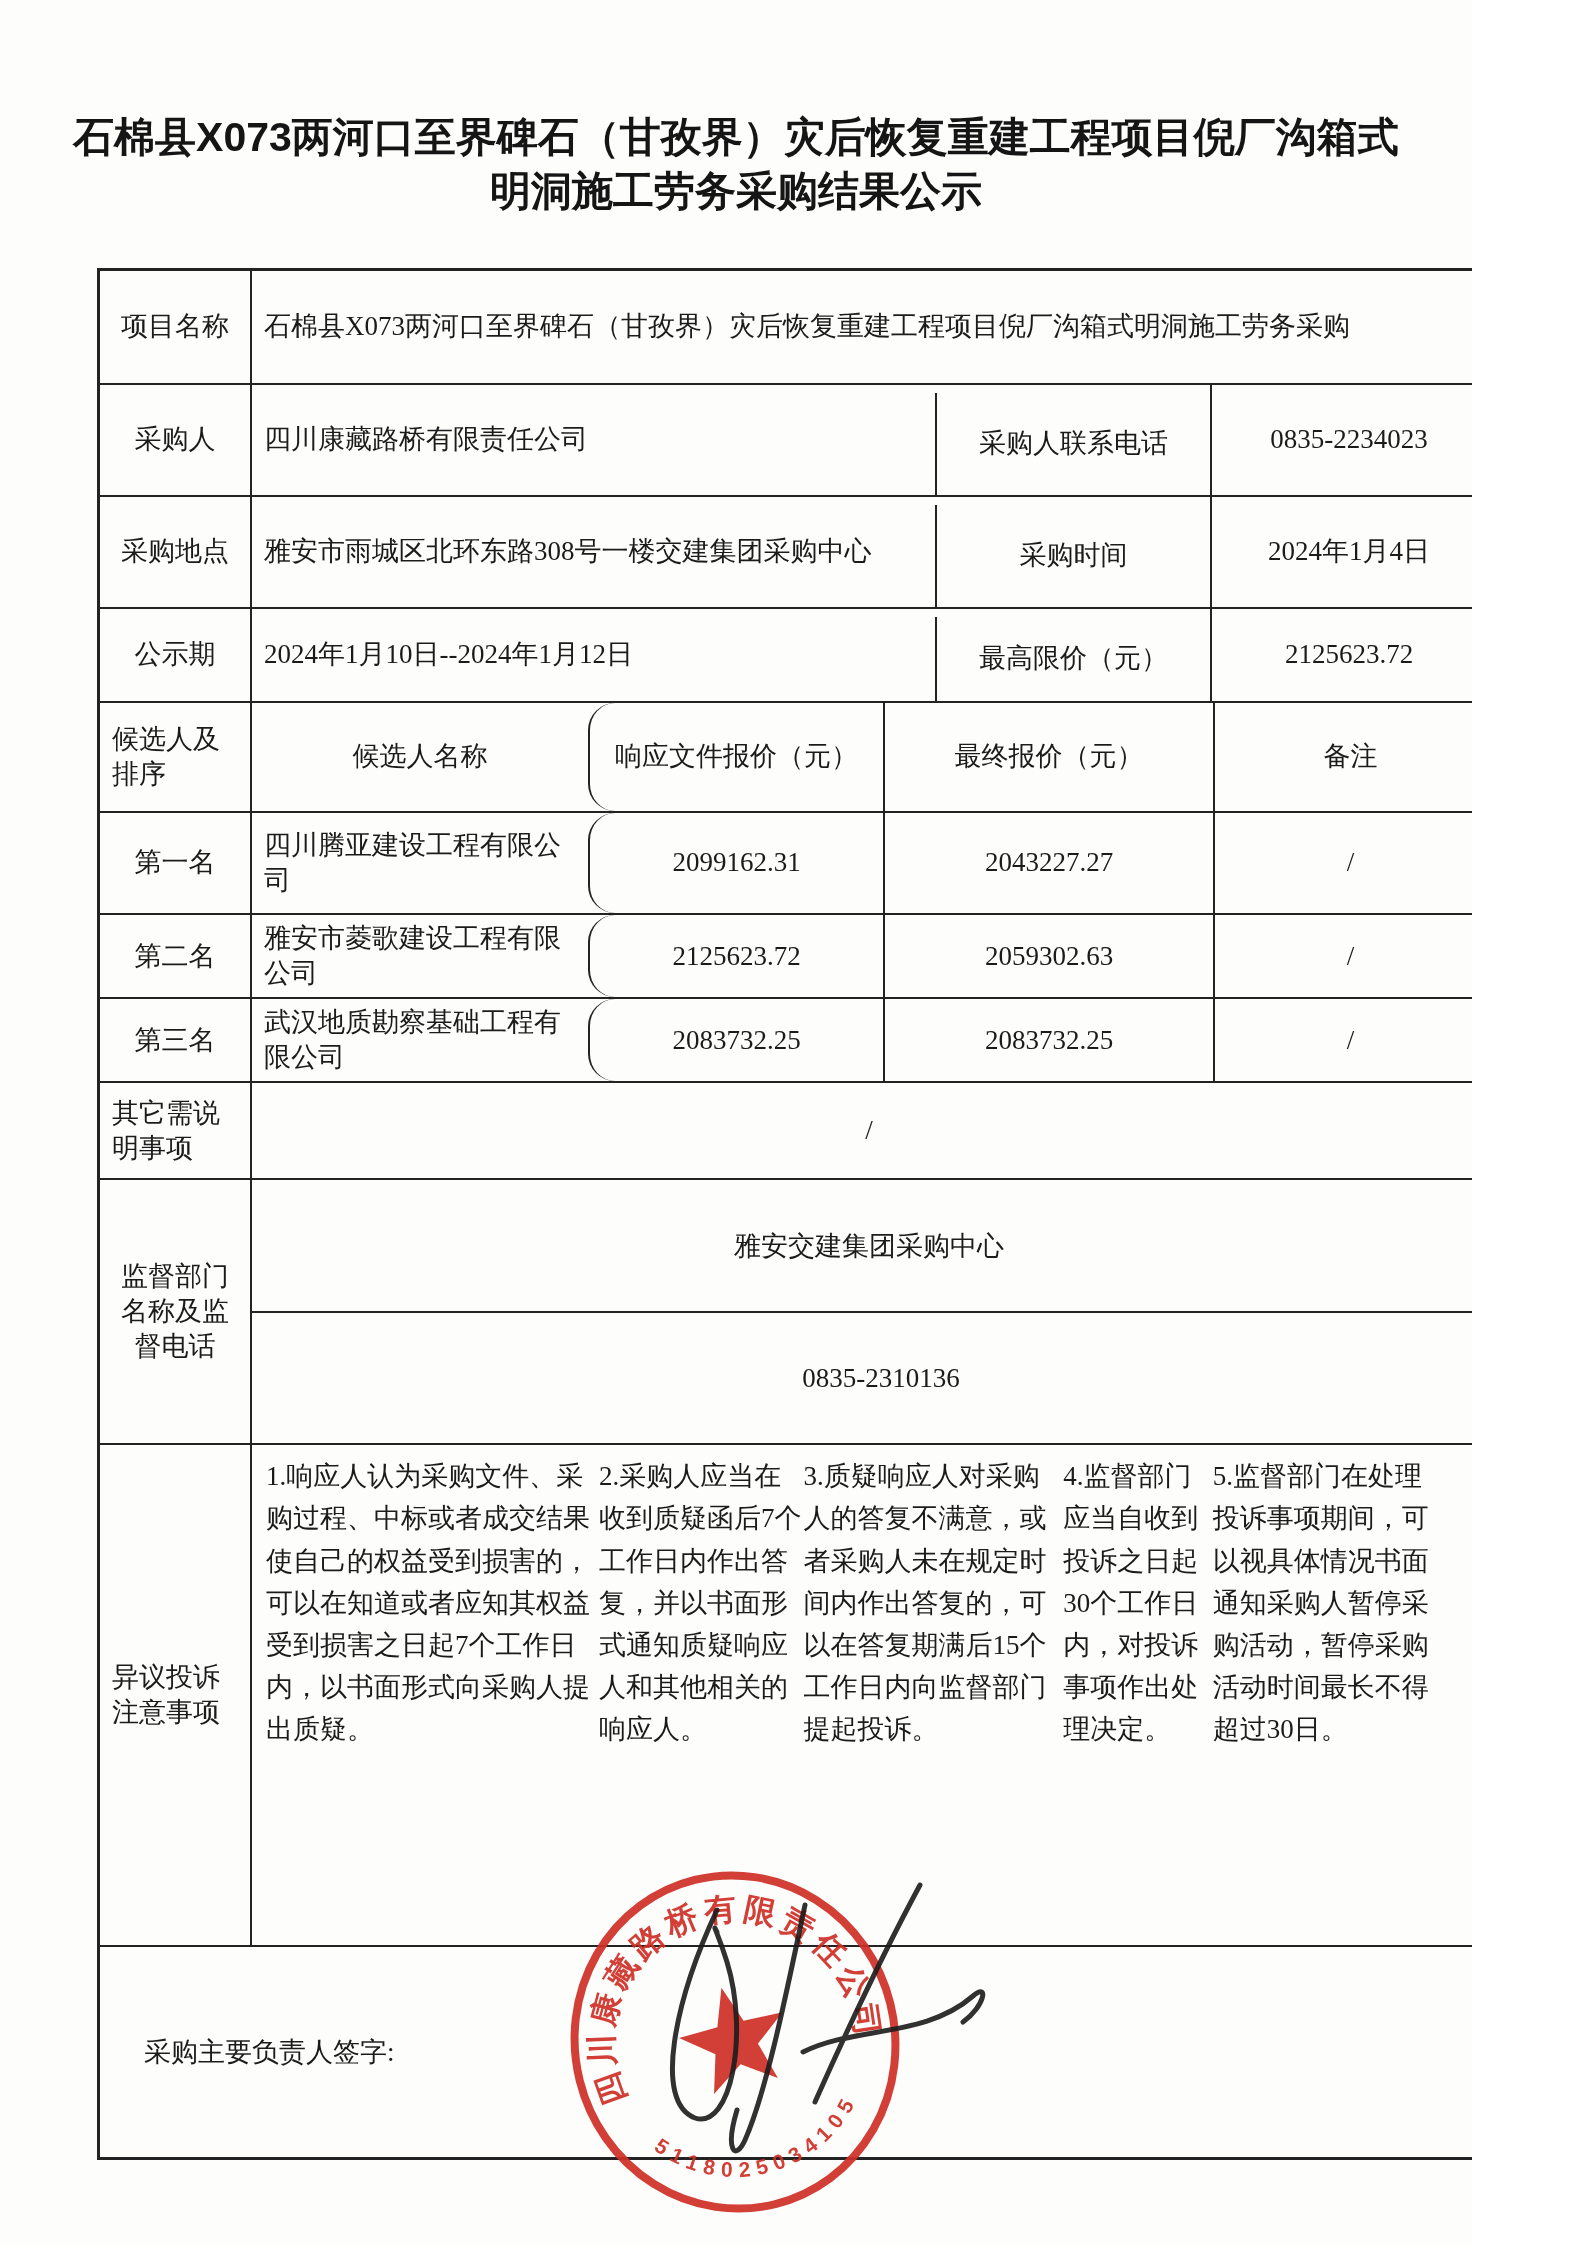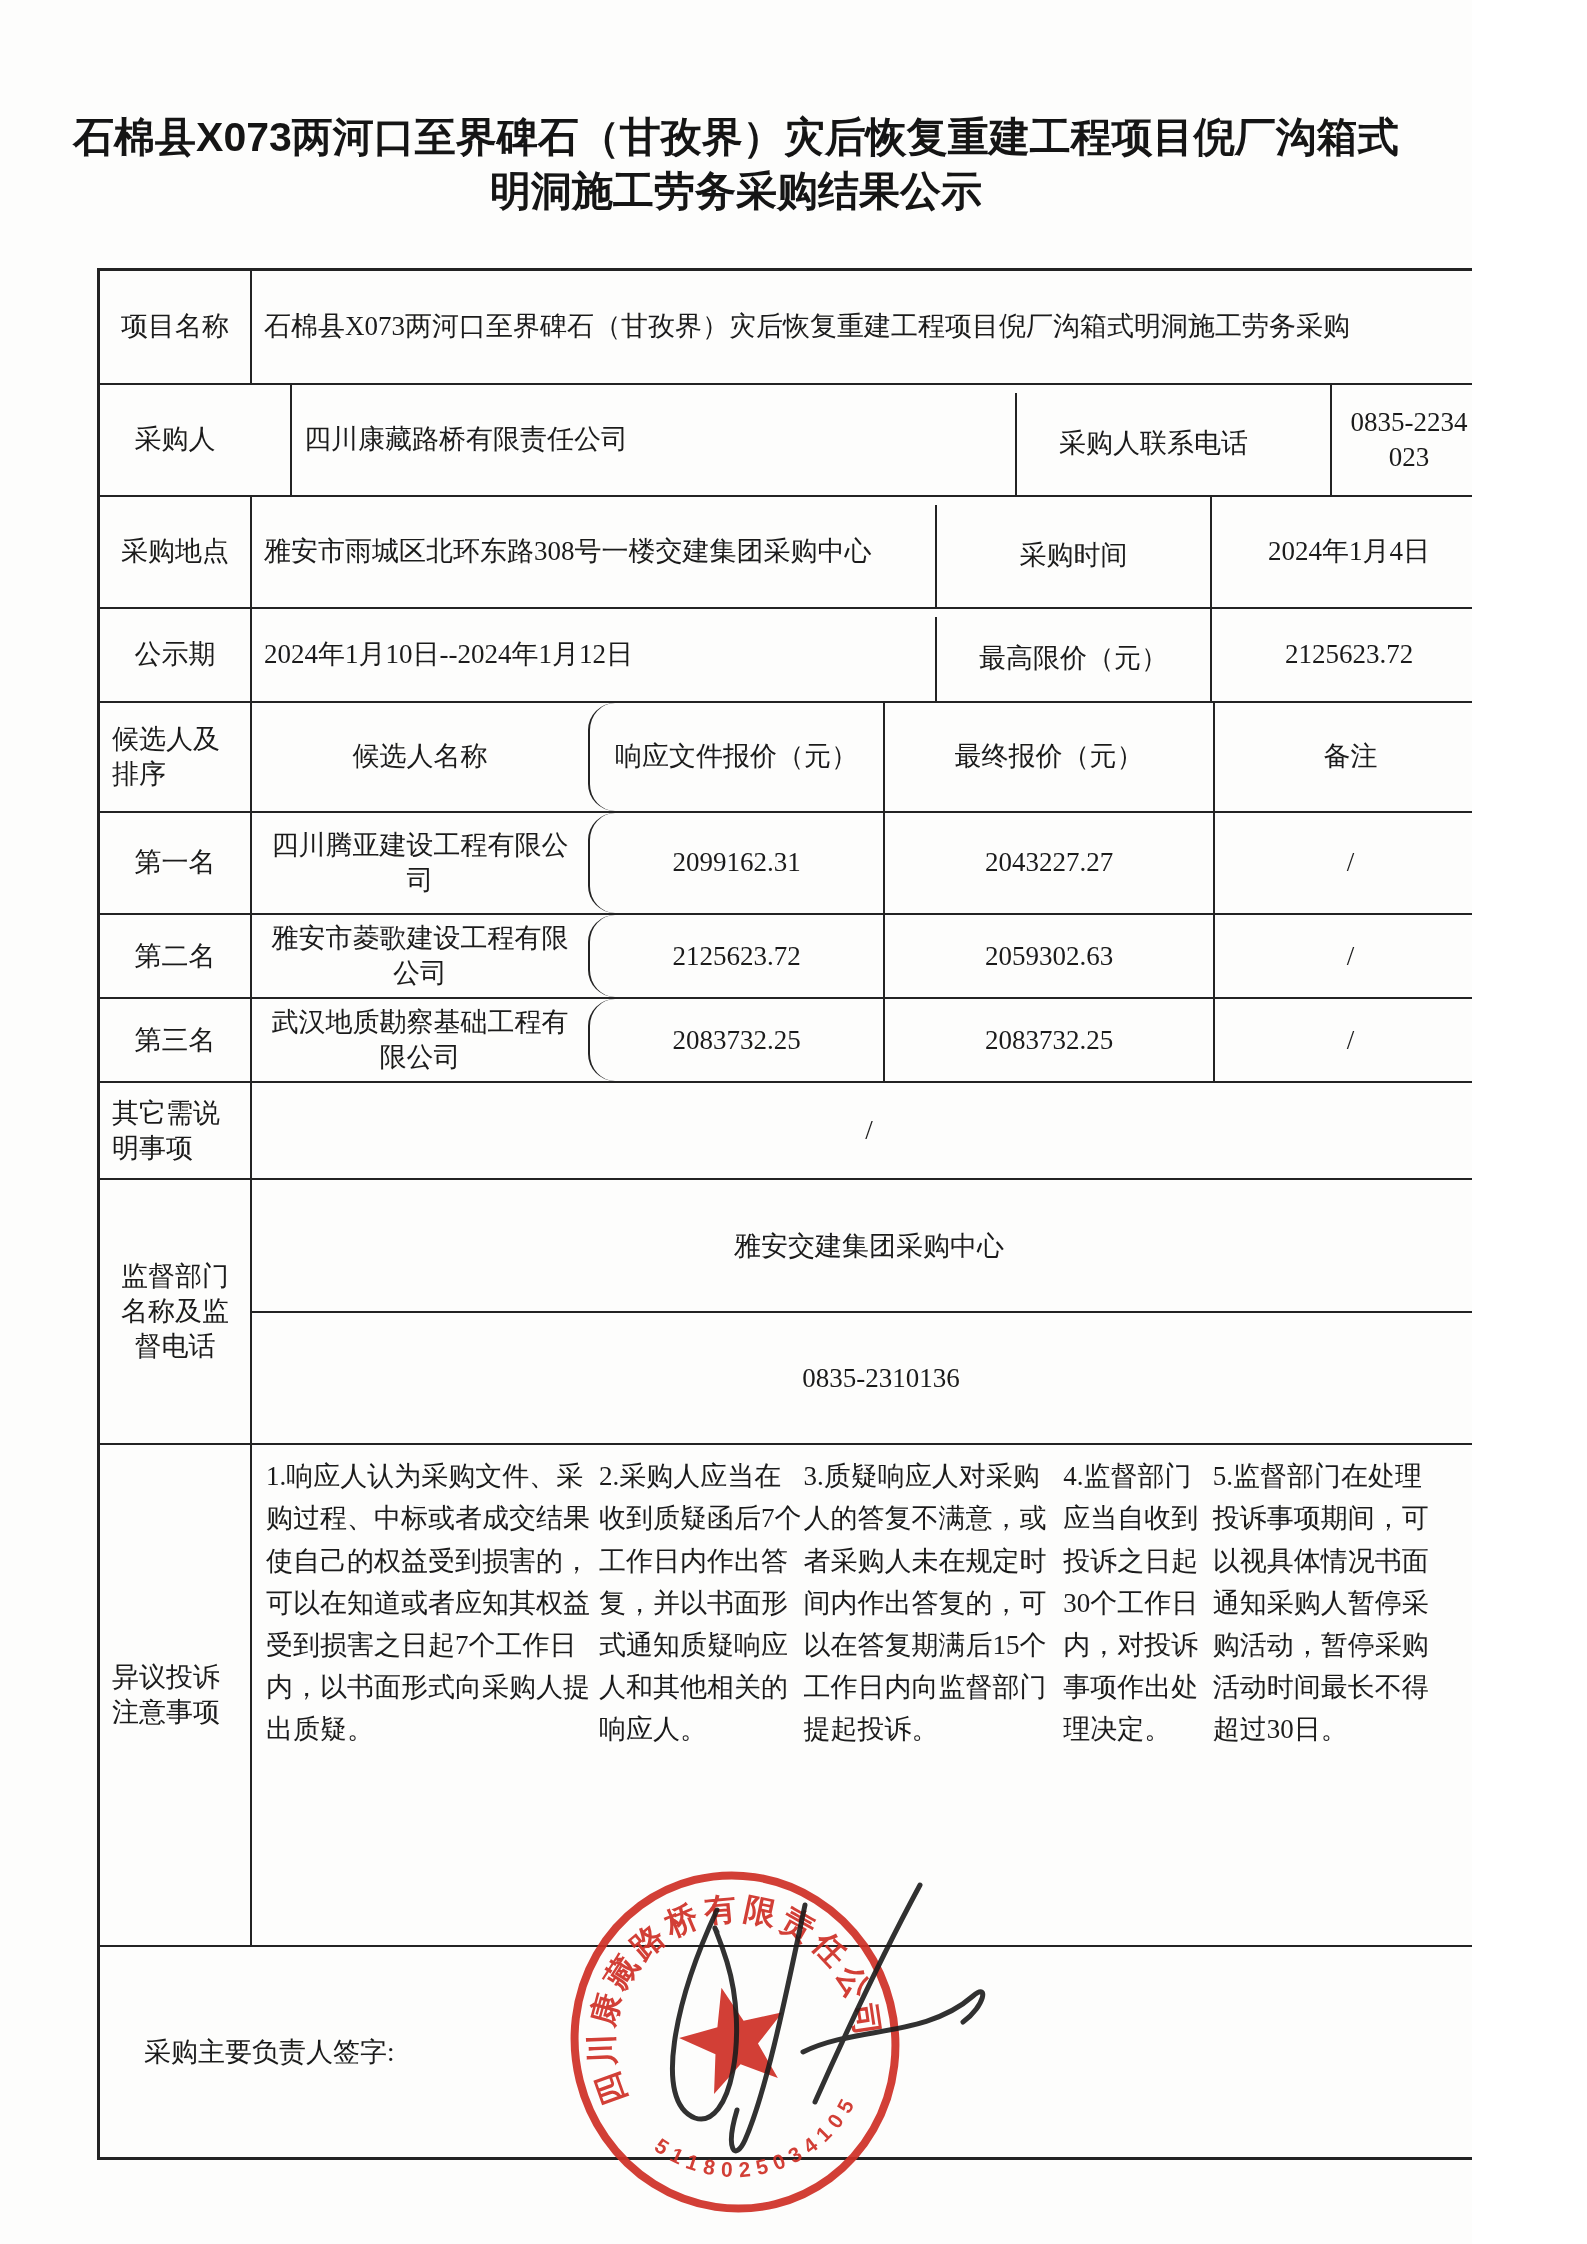--- a/index.html
+++ b/index.html
@@ -37,31 +37,31 @@
     display:flex;
     align-items:center;
     padding:6px 12px;
     line-height:1.3;
     word-break:break-all;
   }
   .cell:first-child{border-left:none;}
   .lbl{justify-content:center;text-align:center;flex:0 0 150px;}
   .lbl-left{justify-content:flex-start;text-align:left;flex:0 0 150px;}
   .ctr{justify-content:center;text-align:center;}
-  .lft{justify-content:flex-start;text-align:center;}
+  .lft{justify-content:flex-start;text-align:left;}
   .grow{flex:1 1 auto;}
   
   .w-val{flex:0 0 685px;}
   .w-lbl2{flex:0 0 275px;margin-top:8px;}
   
   .w-name{flex:0 0 338px;}
   .w-bid{flex:0 0 295px;border-radius:27px;}
   .w-final{flex:0 0 330px;}
   .h-project{min-height:112px;}
-  .h-purchaser{min-height:110px;gap:40px;}
+  .h-purchaser{min-height:110px;}
   .h-location{min-height:110px;}
   .h-publicity{min-height:92px;}
   .h-chead{min-height:108px;}
   .h-c1{min-height:100px;}
   .h-c2{min-height:82px;}
   .h-c3{min-height:82px;}
   .h-other{min-height:95px;}
   .h-sig{min-height:210px;}
   .project-value{padding-right:22px;}
   .sup-right{flex:1 1 auto;display:flex;flex-direction:column;}

